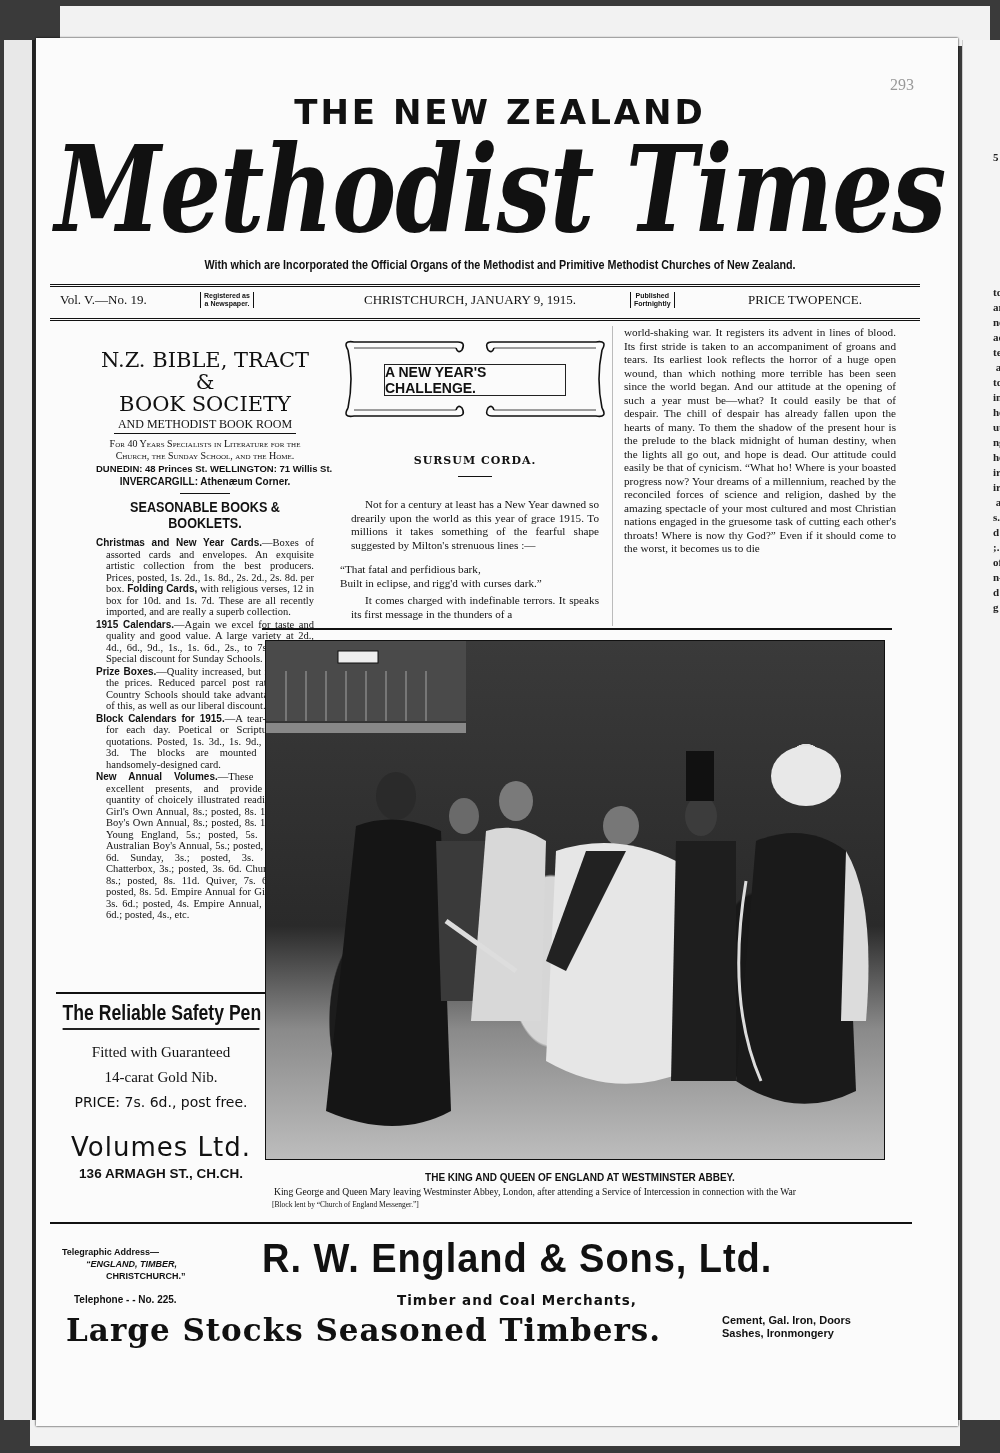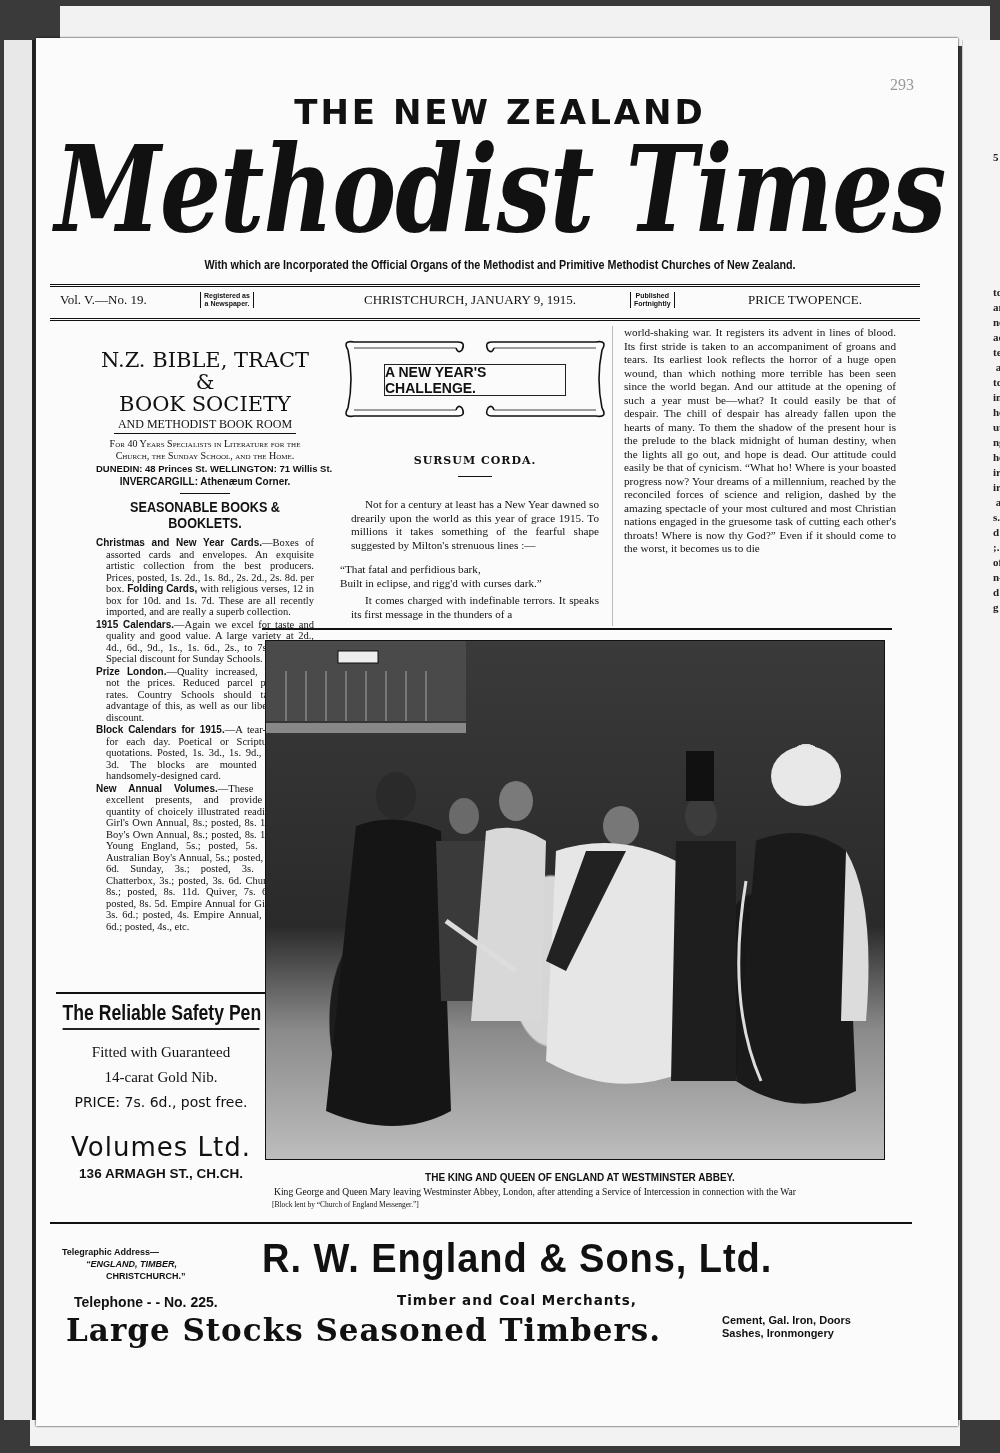--- a/index.html
+++ b/index.html
@@ -46,21 +46,21 @@
     radial-gradient(ellipse 45px 110px at 215px 280px,#e4e4e4 60%,transparent 62%),
     radial-gradient(ellipse 70px 160px at 490px 350px,#181818 60%,transparent 62%),
     radial-gradient(circle 28px at 540px 120px,#e0e0e0 60%,transparent 62%),
     linear-gradient(to bottom,#3a3a3a 0%,#2a2a2a 55%,#8a8a8a 75%,#bdbdbd 100%);}
   .photo-inner{position:absolute;inset:0;}
   .caption-title{position:absolute;left:255px;top:1172px;width:650px;text-align:center;font-family:"Liberation Sans",sans-serif;font-weight:bold;font-size:10px;}
   .caption-text{position:absolute;left:274px;top:1186px;width:650px;font-size:9.6px;white-space:nowrap;}
   .caption-credit{position:absolute;left:272px;top:1200px;font-size:7.5px;}
   .bottom-ad{position:absolute;left:52px;top:1232px;width:860px;height:110px;}
   .tel-addr{position:absolute;left:10px;top:14px;font-family:"Liberation Sans",sans-serif;font-weight:bold;font-size:9px;line-height:12px;}
-  .tel-phone{position:absolute;left:22px;top:62px;font-family:"Liberation Sans",sans-serif;font-weight:bold;font-size:14px;}
+  .tel-phone{position:absolute;left:22px;top:62px;font-family:"Liberation Sans",sans-serif;font-weight:bold;font-size:10px;}
   .firm{position:absolute;left:210px;top:4px;font-family:"Liberation Sans",sans-serif;font-weight:bold;font-size:40px;letter-spacing:1px;white-space:nowrap;color:#111;transform:scaleX(0.95);transform-origin:left;}
   .firm-sub{position:absolute;left:345px;top:60px;font-family:"DejaVu Sans",sans-serif;font-weight:bold;font-size:13.5px;letter-spacing:1px;}
   .stocks{position:absolute;left:14px;top:80px;font-family:"DejaVu Serif",serif;font-weight:bold;font-size:31px;white-space:nowrap;letter-spacing:1px;}
   .stocks-side{position:absolute;left:670px;top:82px;font-family:"Liberation Sans",sans-serif;font-weight:bold;font-size:11px;line-height:13px;}
 </style>
 </head>
 <body>
 
 <div class="underpage" style="left:60px;top:6px;width:930px;height:40px;"></div>
 <div class="underpage" style="left:30px;top:1420px;width:930px;height:26px;"></div>
@@ -133,21 +133,21 @@
   <div class="short-rule"></div>
   <div class="seasonable">SEASONABLE BOOKS &amp; BOOKLETS.</div>
 
   <div class="item">
     <b>Christmas and New Year Cards.</b><span>—Boxes of assorted cards and envelopes. An exquisite artistic collection from the best producers. Prices, posted, 1s. 2d., 1s. 8d., 2s. 2d., 2s. 8d. per box. </span><b>Folding Cards,</b><span> with religious verses, 12 in box for 10d. and 1s. 7d. These are all recently imported, and are really a superb collection.</span>
   </div>
   <div class="item">
     <b>1915 Calendars.</b><span>—Again we excel for taste and quality and good value. A large variety at 2d., 4d., 6d., 9d., 1s., 1s. 6d., 2s., to 7s. 6d. each. Special discount for Sunday Schools.</span>
   </div>
   <div class="item narrow">
-    <b>Prize London.</b><span>—Quality increased, but not the prices. Reduced parcel post rates. Country Schools should take advantage of this, as well as our liberal discount.</span>
+    <b>Prize Boxes.</b><span>—Quality increased, but not the prices. Reduced parcel post rates. Country Schools should take advantage of this, as well as our liberal discount.</span>
   </div>
   <div class="item narrow">
     <b>Block Calendars for 1915.</b><span>—A tear-off for each day. Poetical or Scriptural quotations. Posted, 1s. 3d., 1s. 9d., 2s. 3d. The blocks are mounted on handsomely-designed card.</span>
   </div>
   <div class="item narrow">
     <b>New Annual Volumes.</b><span>—These are excellent presents, and provide a quantity of choicely illustrated reading. Girl's Own Annual, 8s.; posted, 8s. 11d. Boy's Own Annual, 8s.; posted, 8s. 11d. Young England, 5s.; posted, 5s. 6d. Australian Boy's Annual, 5s.; posted, 5s. 6d. Sunday, 3s.; posted, 3s. 6d. Chatterbox, 3s.; posted, 3s. 6d. Chums, 8s.; posted, 8s. 11d. Quiver, 7s. 6d.; posted, 8s. 5d. Empire Annual for Girls, 3s. 6d.; posted, 4s. Empire Annual, 3s. 6d.; posted, 4s., etc.</span>
   </div>
 </div>
 
 <div class="pen-ad">

